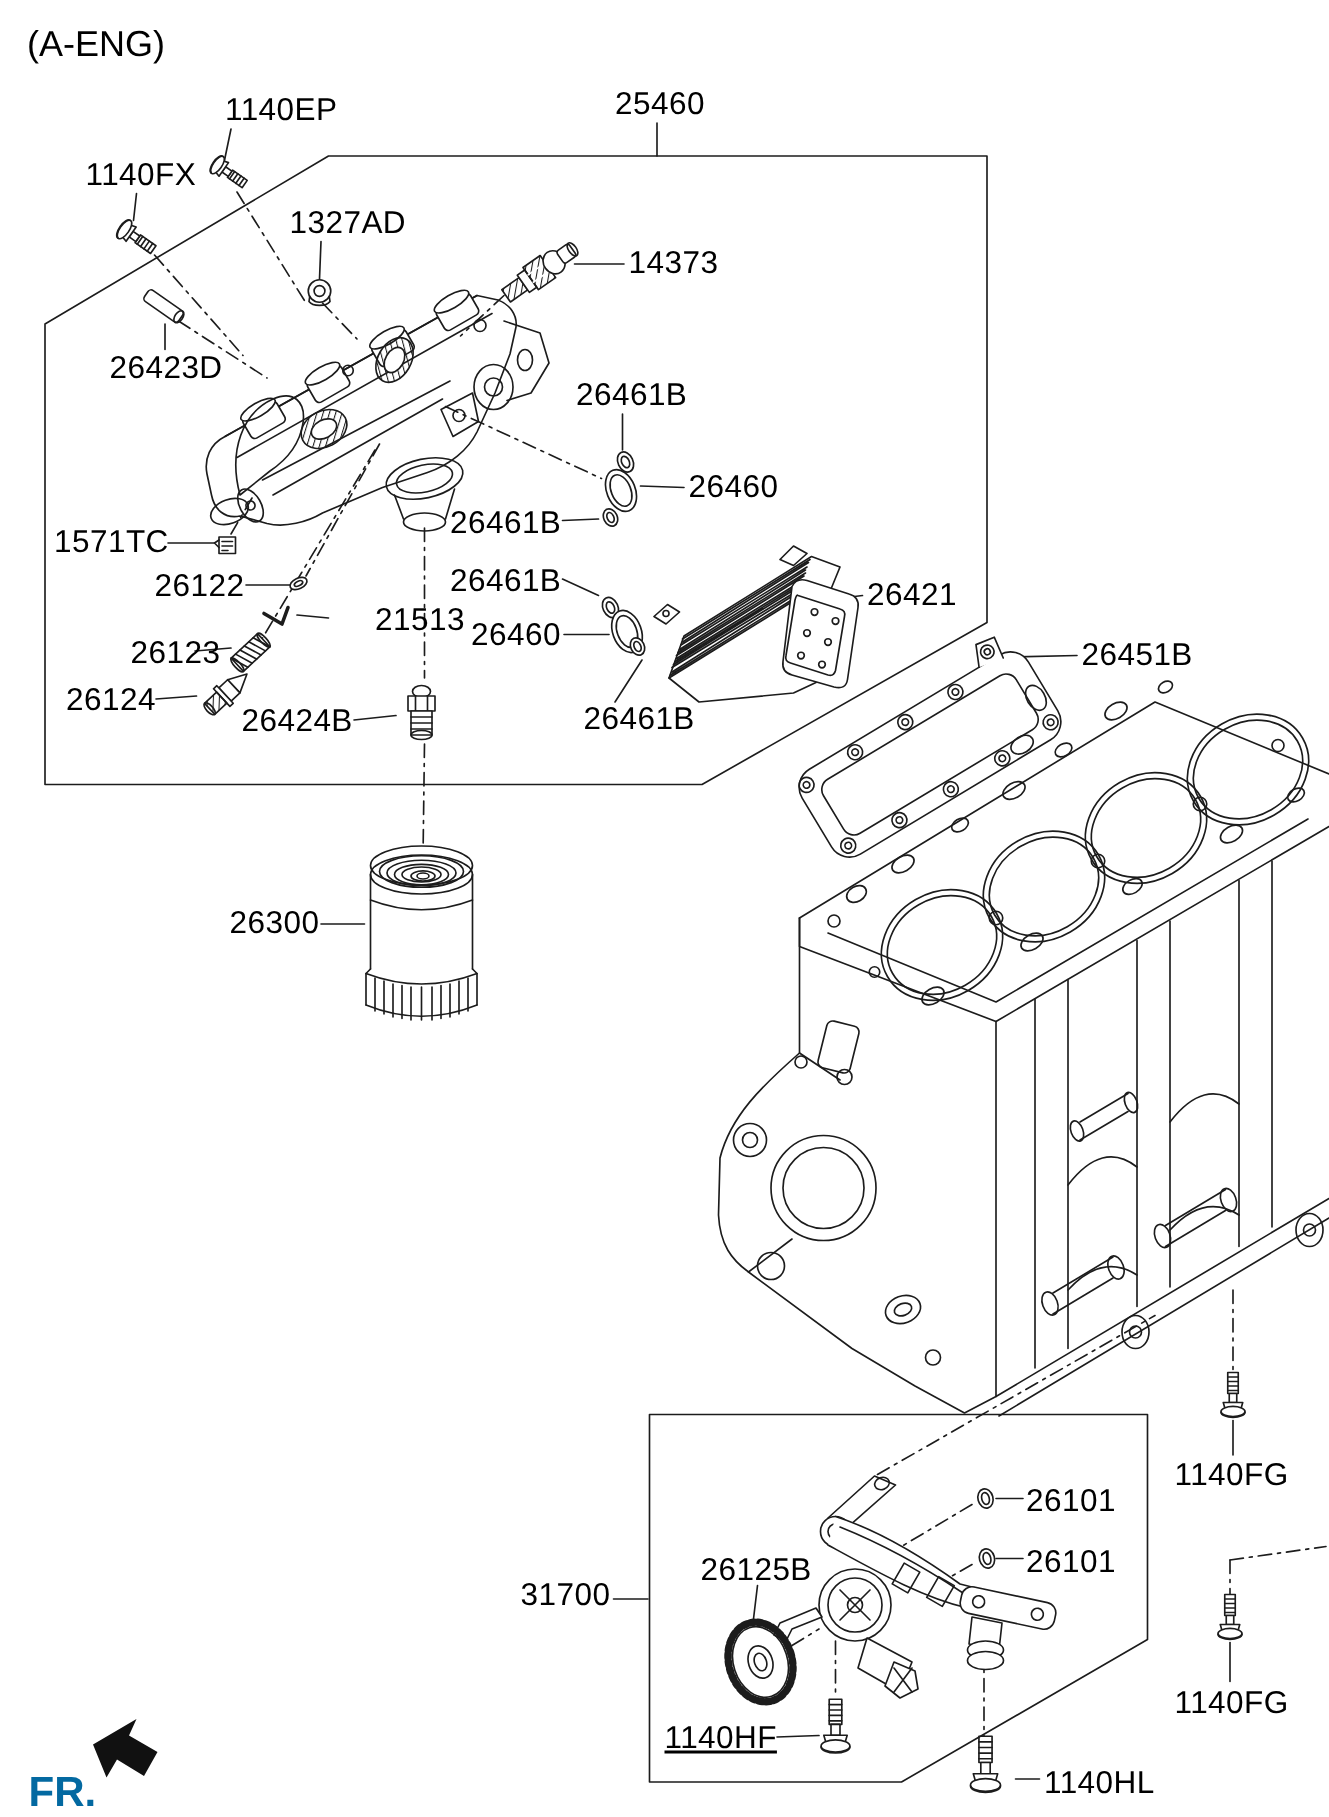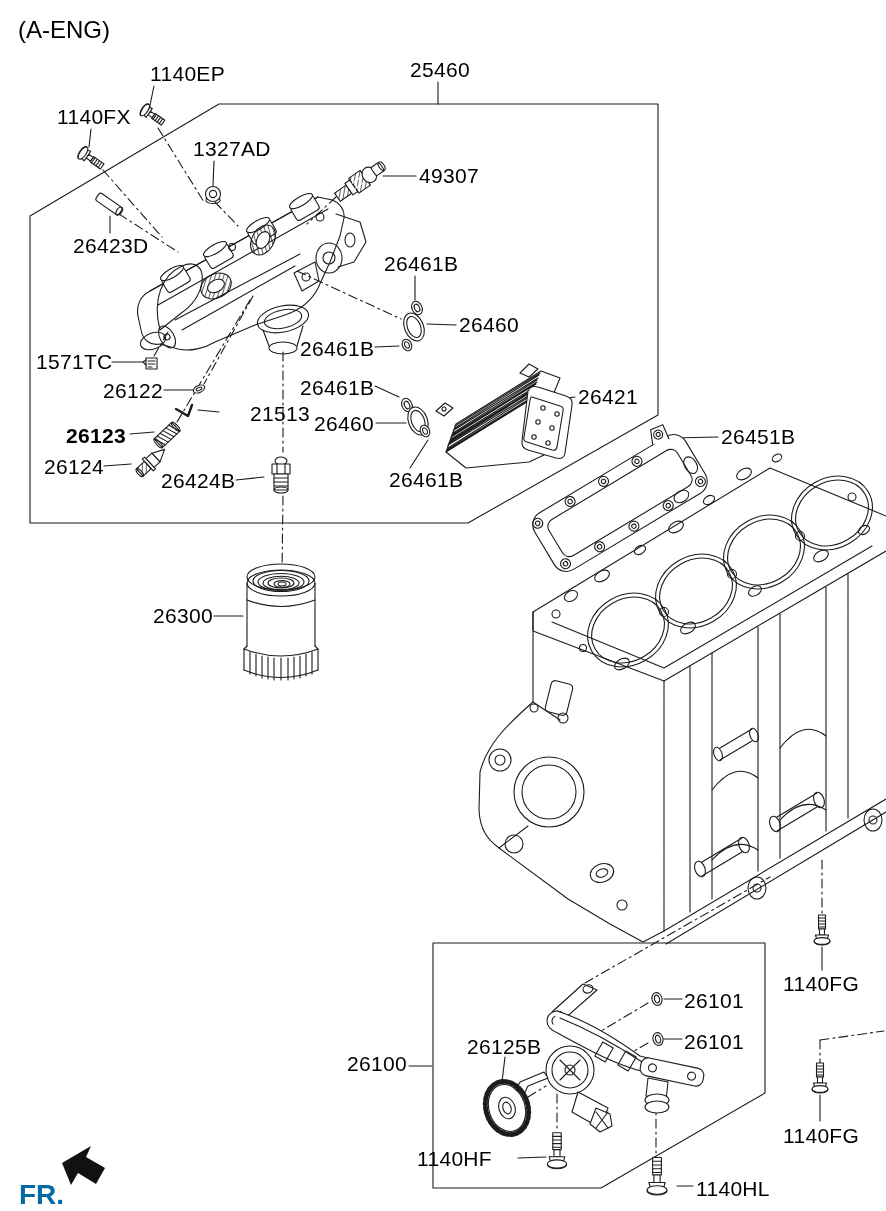--- a/index.html
+++ b/index.html
@@ -433,40 +433,40 @@
 
 </svg>
 
 <div class="variant-label">(A-ENG)</div>
 <div class="fr-label">FR.</div>
 <div id="labels">
       <div class="part-label" style="left: 117px; top: 63px; margin-left: 33px;">1140EP</div>
       <div class="part-label" style="left: 57px; top: 106px;">1140FX</div>
       <div class="part-label" style="left: 182px; top: 138px; margin-left: 11px;">1327AD</div>
       <div class="part-label" style="left: 410px; top: 59px; text-align: right;">25460</div>
-      <div class="part-label" style="left: 419px; top: 165px;">49307</div>
+      <div class="part-label" style="left: 419px; top: 165px;">14373</div>
       <div class="part-label" style="left: 73px; top: 235px;">26423D</div>
       <div class="part-label" style="left: 384px; top: 253px;">26461B</div>
       <div class="part-label" style="left: 459px; top: 314px;">26460</div>
       <div class="part-label" style="left: 300px; top: 338px;">26461B</div>
       <div class="part-label" style="left: 36px; top: 351px;">1571TC</div>
       <div class="part-label" style="left: 103px; top: 380px;">26122</div>
       <div class="part-label" style="left: 300px; top: 377px;">26461B</div>
       <div class="part-label" style="left: 222px; top: 403px; margin-left: 28px;">21513</div>
       <div class="part-label" style="left: 314px; top: 413px;">26460</div>
-      <div class="part-label" style="left: 66px; top: 425px; font-weight: bold;">26123</div>
+      <div class="part-label" style="left: 87px; top: 425px;">26123</div>
       <div class="part-label" style="left: 44px; top: 456px;">26124</div>
       <div class="part-label" style="left: 161px; top: 470px;">26424B</div>
       <div class="part-label" style="left: 389px; top: 469px;">26461B</div>
       <div class="part-label" style="left: 578px; top: 386px;">26421</div>
       <div class="part-label" style="left: 721px; top: 426px;">26451B</div>
       <div class="part-label" style="left: 153px; top: 605px;">26300</div>
-      <div class="part-label" style="left: 347px; top: 1053px;">26100</div>
+      <div class="part-label" style="left: 347px; top: 1053px;">31700</div>
       <div class="part-label" style="left: 467px; top: 1036px;">26125B</div>
       <div class="part-label" style="left: 684px; top: 990px;">26101</div>
       <div class="part-label" style="left: 684px; top: 1031px;">26101</div>
-      <div class="part-label" style="left: 417px; top: 1148px;">1140HF</div>
+      <div class="part-label" style="left: 443px; top: 1148px; text-decoration: underline;">1140HF</div>
       <div class="part-label" style="left: 696px; top: 1178px;">1140HL</div>
       <div class="part-label" style="left: 783px; top: 973px;">1140FG</div>
       <div class="part-label" style="left: 783px; top: 1125px;">1140FG</div>
     </div>
 
 </div>
 
 </body></html>

